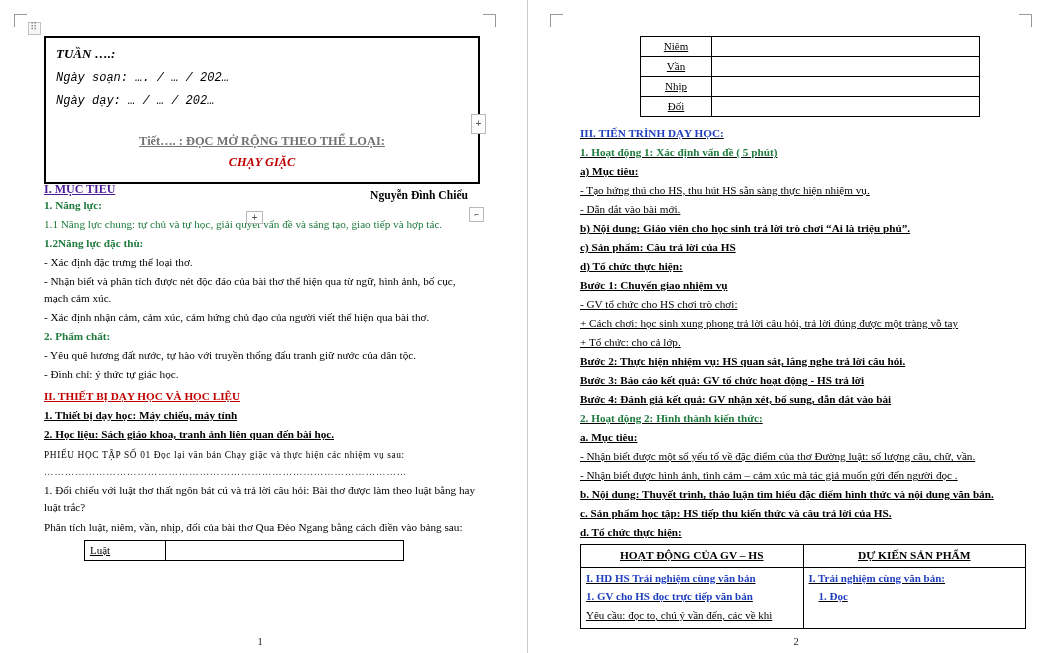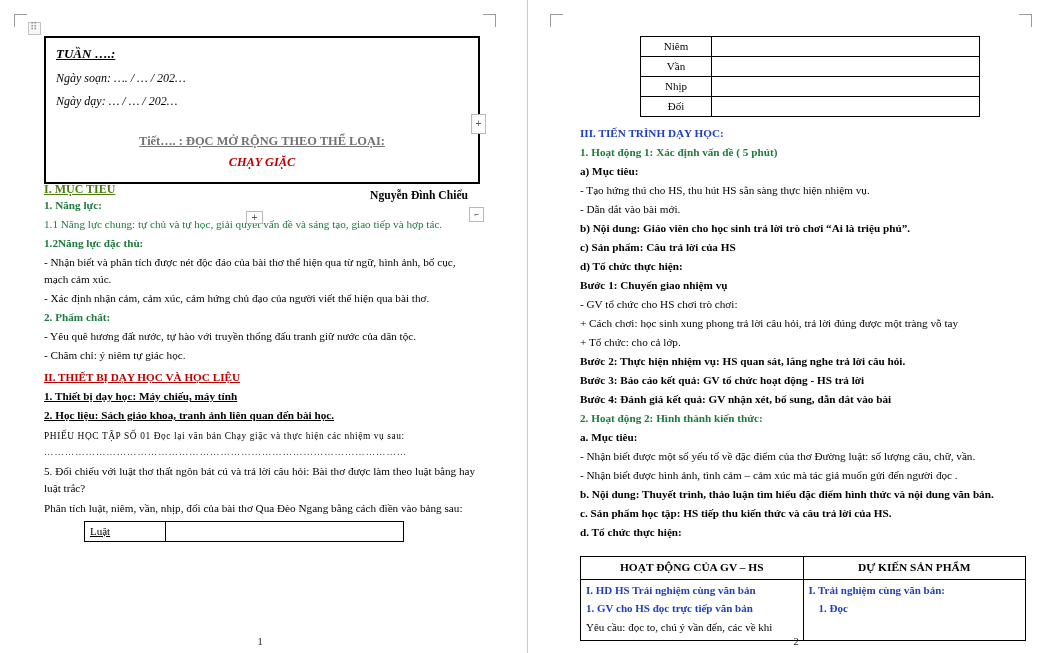--- a/index.html
+++ b/index.html
@@ -55,21 +55,21 @@
 
   
   .body {
     position: absolute;
     left: 44px;
     right: 40px;
     top: 36px;
     font-size: 11.2px;
     line-height: 1.52;
   }
-  .page-right .body { left: 44px; right: 30px; }
+  .page-right .body { left: 44px; right: 30px; text-decoration: underline; }
 
   p { margin: 0 0 2px 0; }
 
   .b { font-weight: bold; }
   .u { text-decoration: underline; }
   .blue { color: #1f3fbf; }
   .green { color: #1f7a3d; }
   .red { color: #c00000; }
 
   
@@ -78,23 +78,22 @@
     padding: 6px 10px 10px 10px;
     margin-bottom: 6px;
     height: 148px;
     box-sizing: border-box;
   }
   .head-box .line { margin-bottom: 5px; }
   .tuan {
     font-weight: bold;
     font-style: italic;
     font-size: 13px;
-    text-decoration: underline;
-  }
-  .ngay { font-style: italic; font-size: 12px; }
+  }
+  .ngay { font-style: italic; font-size: 12px; font-family: Liberation Mono, monospace; }
   .tiet {
     text-align: center;
     margin-top: 22px;
     font-weight: bold;
     color: #737373;
     font-size: 12.4px;
   }
   .tiet .u { text-decoration: underline; }
   .chay {
     text-align: center;
@@ -116,21 +115,21 @@
     position: relative;
     margin-top: -6px;
     height: 13px;
     overflow: hidden;
   }
   .mt-overlap span {
     position: absolute;
     top: -4px;
     left: 0;
     font-weight: bold;
-    color: #4d7c0f;
+    color: #4c1d95;
     font-size: 12px;
     text-decoration: underline;
   }
 
   .small-caps-note {
     font-size: 9.4px;
     letter-spacing: .6px;
     color: #000;
   }
   .tiny { font-size: 9.4px; }
@@ -200,21 +199,21 @@
   .luat-table td:first-child { width: 70px; }
   .luat-table td { height: 17px; }
 
   .niem-table {
     margin: 0 0 0 60px;
     width: 340px;
   }
   .niem-table td { height: 17px; }
   .niem-table td:first-child { width: 60px; text-align: center; }
 
-  .hd-table { width: 100%; margin-top: 15px; border-radius: 29px; }
+  .hd-table { width: 100%; margin-top: 3px; border-radius: 29px; }
   .hd-table td { vertical-align: top; padding: 2px 5px; }
   .hd-table .colhead { text-align: center; font-weight: bold; font-size: 11.4px; }
   .hd-table td.left-col { width: 50%; }
 
   .indent { padding-left: 10px; }
 </style>
 </head>
 <body>
 
 <div class="workspace">
@@ -234,33 +233,34 @@
         <p class="author">Nguyễn Đình Chiểu</p>
       </div>
 
       <div class="mt-overlap">
         <span>I. MỤC TIÊU</span>
       </div>
 
       <p class="b green">1. Năng lực:</p>
       <p class="green">1.1 Năng lực chung: tự chủ và tự học, giải quyết vấn đề và sáng tạo, giao tiếp và hợp tác.</p>
       <p class="b green">1.2Năng lực đặc thù:</p>
+      <p>- Xác định đặc trưng thể loại thơ.</p>
       <p>- Nhận biết và phân tích được nét độc đáo của bài thơ thể hiện qua từ ngữ, hình ảnh, bố cục, mạch cảm xúc.</p>
       <p>- Xác định nhận cảm, cảm xúc, cảm hứng chủ đạo của người viết thể hiện qua bài thơ.</p>
       <p class="b green">2. Phẩm chất:</p>
       <p>- Yêu quê hương đất nước, tự hào với truyền thống đấu tranh giữ nước của dân tộc.</p>
-      <p>- Chăm chỉ: ý niêm tự giác học.</p>
+      <p>- Đình chỉ: ý thức tự giác học.</p>
 
       <p class="b red u" style="margin-top:5px">II. THIẾT BỊ DẠY HỌC VÀ HỌC LIỆU</p>
       <p><span class="b u">1. Thiết bị dạy học: Máy chiếu, máy tính</span></p>
       <p><span class="b u">2. Học liệu: Sách giáo khoa, tranh ảnh liên quan đến bài học.</span></p>
 
       <p class="small-caps-note" style="margin-top:5px">PHIẾU HỌC TẬP SỐ 01 Đọc lại văn bản Chạy giặc và thực hiện các nhiệm vụ sau:</p>
       <p class="tiny dots">……………………………………………………………………………………………</p>
-      <p style="margin-top:3px">5. Đối chiếu với luật thơ thất ngôn bát cú và trả lời câu hỏi: Bài thơ được làm theo luật bằng hay luật trắc?</p>
+      <p style="margin-top:3px">1. Đối chiếu với luật thơ thất ngôn bát cú và trả lời câu hỏi: Bài thơ được làm theo luật bằng hay luật trắc?</p>
       <p style="margin-top:3px">Phân tích luật, niêm, vần, nhịp, đối của bài thơ Qua Đèo Ngang bằng cách điền vào bảng sau:</p>
 
       <table class="luat-table">
         <tbody>
             <tr>
           <td>Luật</td>
           <td></td>
         </tr>
       </tbody>
         </table>

